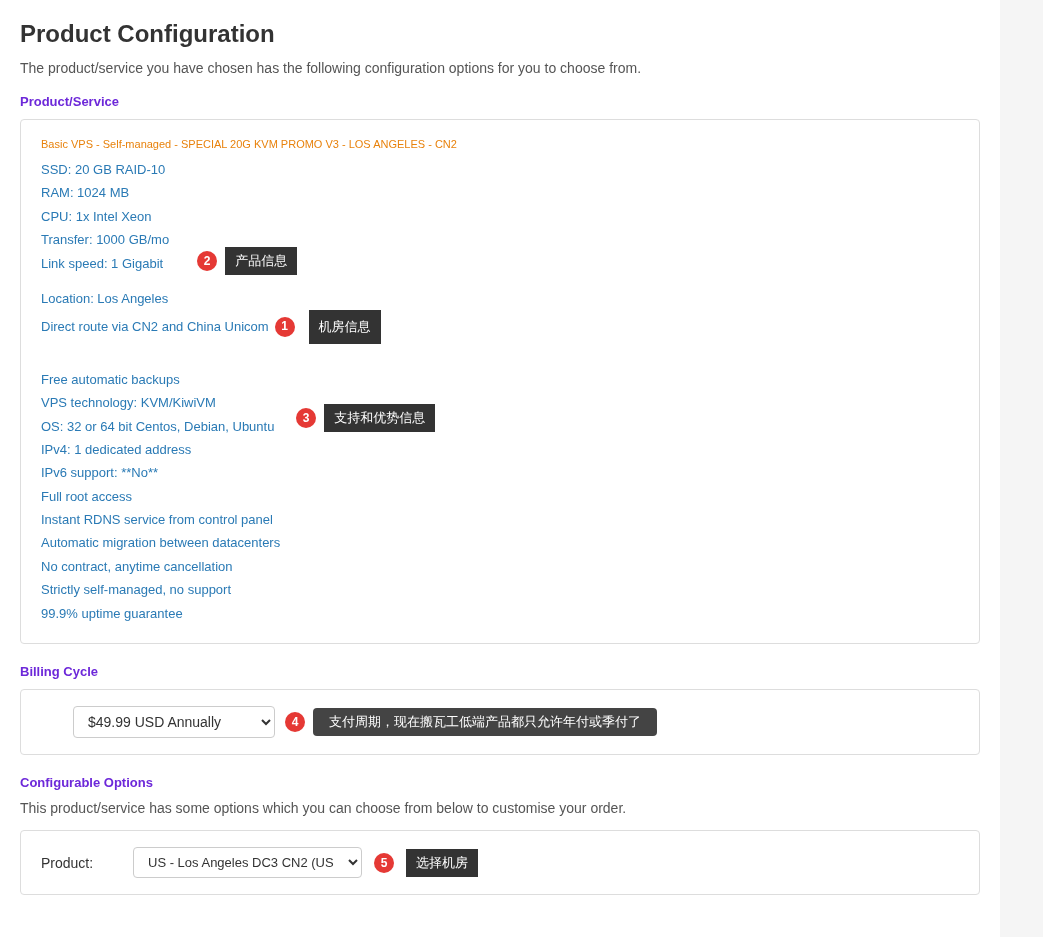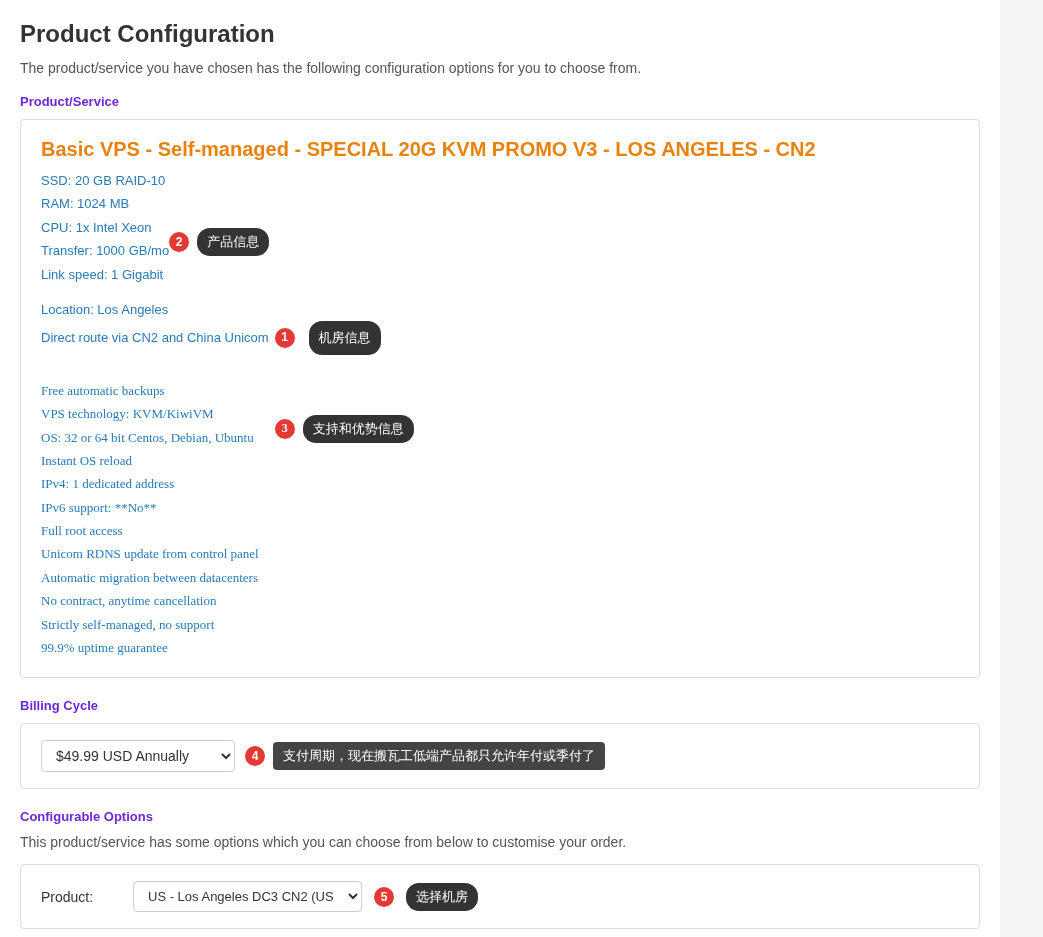--- a/index.html
+++ b/index.html
@@ -36,22 +36,22 @@
     .product-box {
       border: 1px solid #ddd;
       border-radius: 4px;
       padding: 18px 20px;
       margin-bottom: 20px;
       background: #fff;
       position: relative;
     }
     .product-name {
       color: #e8820c;
-      font-weight: bold;
-      font-size: 20px;
+      font-weight: normal;
+      font-size: 11px;
       margin-bottom: 8px;
     }
     .product-specs {
       color: #2a7ab5;
       font-size: 13px;
       line-height: 1.8;
     }
     .product-specs p {
       color: #2a7ab5;
     }
@@ -82,21 +82,21 @@
       vertical-align: middle;
       flex-shrink: 0;
     }
     .annotation-tooltip {
       display: inline-flex;
       align-items: center;
       background: #333;
       color: #fff;
       font-size: 13px;
       padding: 5px 10px;
-      border-radius: 13px;
+      border-radius: 0;
       margin-left: 4px;
       white-space: nowrap;
       vertical-align: middle;
     }
     
     .billing-section {
       margin-bottom: 20px;
     }
     .billing-box {
       border: 1px solid #ddd;
@@ -104,26 +104,27 @@
       padding: 16px 20px;
       background: #fff;
       display: flex;
       align-items: center;
       flex-wrap: wrap;
       gap: 10px;
     }
     .billing-select {
       border: 1px solid #ccc;
       border-radius: 4px;
-      padding: 6px 24px 6px 10px;
+      padding: 6px 32px 6px 10px;
       font-size: 14px;
       background: #fff;
       appearance: auto;
       color: #333;
       cursor: pointer;
+      margin-left: 32px;
     }
     
     .config-section {
       margin-bottom: 20px;
     }
     .config-intro {
       font-size: 14px;
       color: #555;
       margin-bottom: 14px;
     }
@@ -154,40 +155,40 @@
       min-width: 220px;
     }
     .billing-annot {
       display: flex;
       align-items: center;
     }
     .tooltip-dark {
       background: #444;
       color: #fff;
       font-size: 13px;
-      padding: 5px 10px;
+      padding: 5px 16px;
       border-radius: 4px;
       white-space: nowrap;
     }
   </style>
 </head>
 <body>
 
 <div class="page-wrapper">
 
   <h1 class="page-title">Product Configuration</h1>
   <p class="intro-text">The product/service you have chosen has the following configuration options for you to choose from.</p>
 
   <div class="section-heading">Product/Service</div>
 
   <div class="product-box">
 
     <div class="product-name">Basic VPS - Self-managed - SPECIAL 20G KVM PROMO V3 - LOS ANGELES - CN2</div>
 
-    <div style="display:flex; align-items:center; gap:0;">
+    <div style="display:flex; align-items:flex-end; gap:28px;">
       <div class="product-specs">
         <p>SSD: 20 GB RAID-10</p>
         <p>RAM: 1024 MB</p>
         <p>CPU: 1x Intel Xeon</p>
         <p>Transfer: 1000 GB/mo</p>
         <p>Link speed: 1 Gigabit</p>
       </div>
       <div style="display:flex; align-items:center; margin-top:30px;">
         <span class="annotation-badge">2</span>
         <span class="annotation-tooltip">产品信息</span>
@@ -196,30 +197,29 @@
 
     <div class="product-location">
       <p>Location: Los Angeles</p>
       <div style="display:flex; align-items:center; flex-wrap:wrap; gap:6px;">
         <span>Direct route via CN2 and China Unicom</span>
         <span class="annotation-badge">1</span>
         <span class="annotation-tooltip">机房信息</span>
       </div>
     </div>
 
-    <div style="display:flex; align-items:flex-start; gap:16px; margin-top:10px;font-family:Liberation Serif, serif;">
+    <div style="display:flex; align-items:flex-start; gap:16px; margin-top:10px;">
       <div class="product-features">
         <p>Free automatic backups</p>
         <p>VPS technology: KVM/KiwiVM</p>
         <p>OS: 32 or 64 bit Centos, Debian, Ubuntu</p>
-        <p>Instant OS reload</p>
         <p>IPv4: 1 dedicated address</p>
         <p>IPv6 support: **No**</p>
         <p>Full root access</p>
-        <p>Unicom RDNS update from control panel</p>
+        <p>Instant RDNS service from control panel</p>
         <p>Automatic migration between datacenters</p>
         <p>No contract, anytime cancellation</p>
         <p>Strictly self-managed, no support</p>
         <p>99.9% uptime guarantee</p>
       </div>
       <div style="display:flex; align-items:center; margin-top:50px;">
         <span class="annotation-badge">3</span>
         <span class="annotation-tooltip">支持和优势信息</span>
       </div>
     </div>

